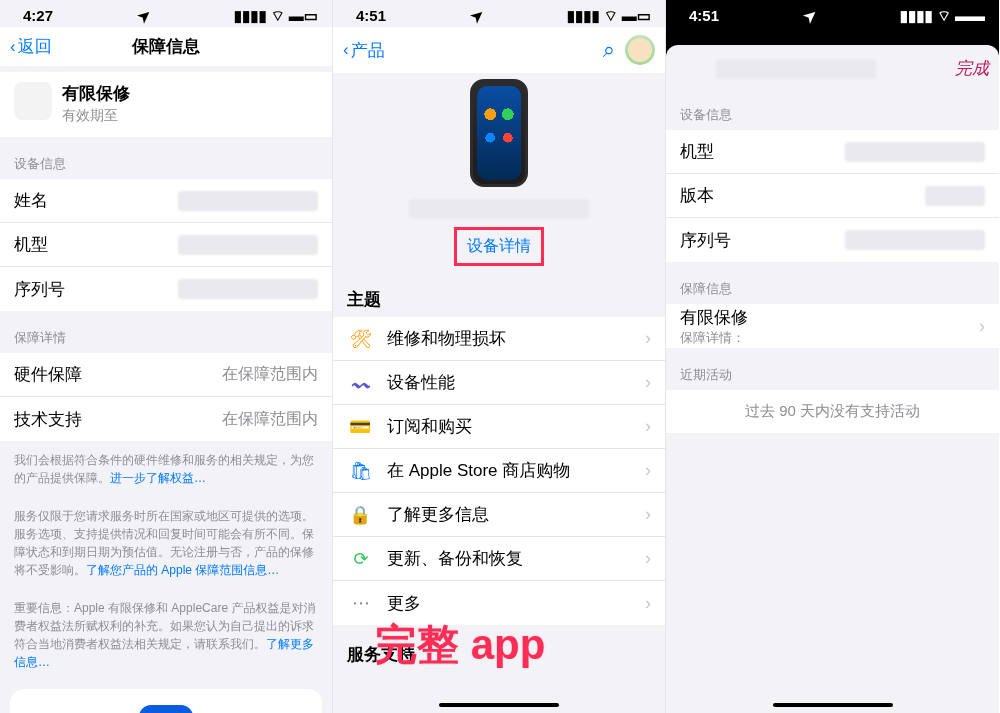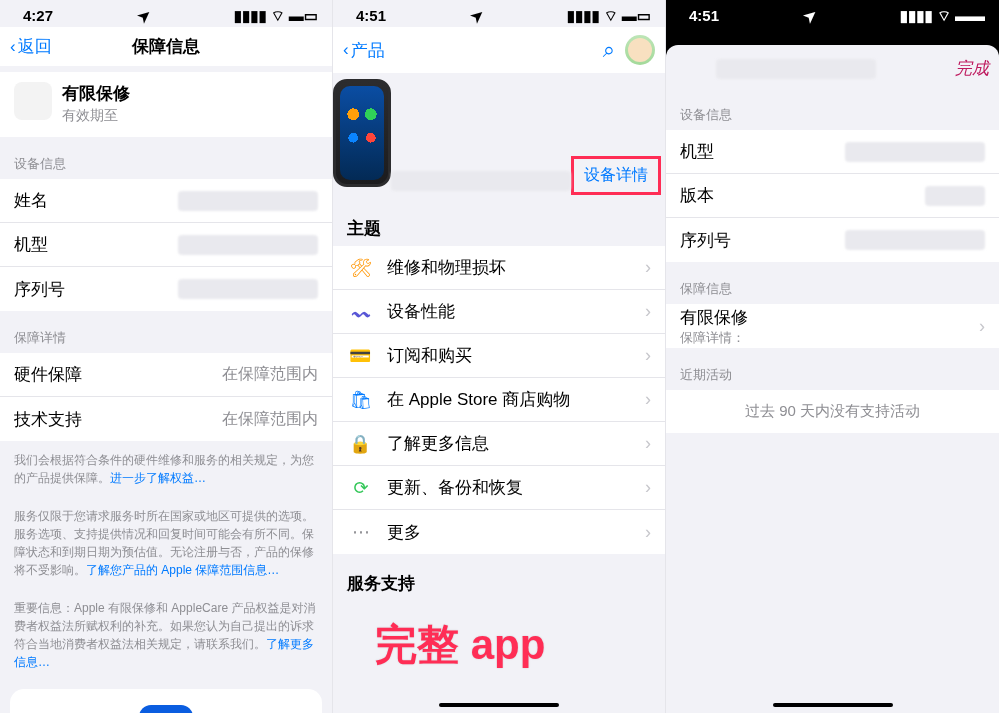--- a/index.html
+++ b/index.html
@@ -39,21 +39,21 @@
   .row .label { flex: 0 0 auto; }
   .row .val { margin-left: auto; color: #8e8e93; font-size: 16px; }
   .row .chev { margin-left: 8px; color: #c7c7cc; font-size: 18px; }
   .row .blur { width: 140px; height: 20px; background: #e9e9ee; border-radius: 4px; filter: blur(1px); margin-left: auto; }
   .row .icon { width: 28px; height: 28px; border-radius: 6px; margin-right: 12px; display: flex; align-items: center; justify-content: center; font-size: 18px; }
 
   .para { font-size: 12px; color: #8e8e93; padding: 10px 14px; line-height: 1.5; }
   .para a { color: #007aff; text-decoration: none; }
 
   
-  .hero { display: flex; flex-direction: row; align-items: flex-end; padding-top: 6px; }
+  .hero { display: flex; flex-direction: column; align-items: center; padding-top: 6px; }
   .device { width: 58px; height: 108px; border-radius: 14px; background: linear-gradient(#2c2c2e,#1c1c1e); border: 3px solid #2c2c2e; position: relative; margin-bottom: 8px; }
   .device::before { content:""; position:absolute; top:5px; left:50%; transform:translateX(-50%); width:24px; height:10px; background:#1c1c1e; border-radius:5px; }
   .device::after { content:""; position:absolute; inset:4px; border-radius: 10px; background: radial-gradient(circle at 30% 30%, #ff9f0a 0 8%, transparent 8%), radial-gradient(circle at 70% 30%, #30d158 0 8%, transparent 8%), radial-gradient(circle at 30% 55%, #0a84ff 0 8%, transparent 8%), radial-gradient(circle at 70% 55%, #ff453a 0 8%, transparent 8%), linear-gradient(#0a4da3,#032a55); }
   .hero .name-blur { width: 180px; height: 20px; background: #e9e9ee; border-radius: 4px; filter: blur(1px); margin: 4px 0; }
   .hero .box { border: 3px solid #ff2d55; padding: 6px 10px; margin-top: 4px; }
   .hero .box a { color: #007aff; font-size: 16px; }
 
   
   .caption { position: absolute; bottom: 40px; font-size: 42px; font-weight: 700; color: #ff2d55; text-shadow: 0 0 2px rgba(0,0,0,0.15); }
   .caption.c1 { left: 70px; }

